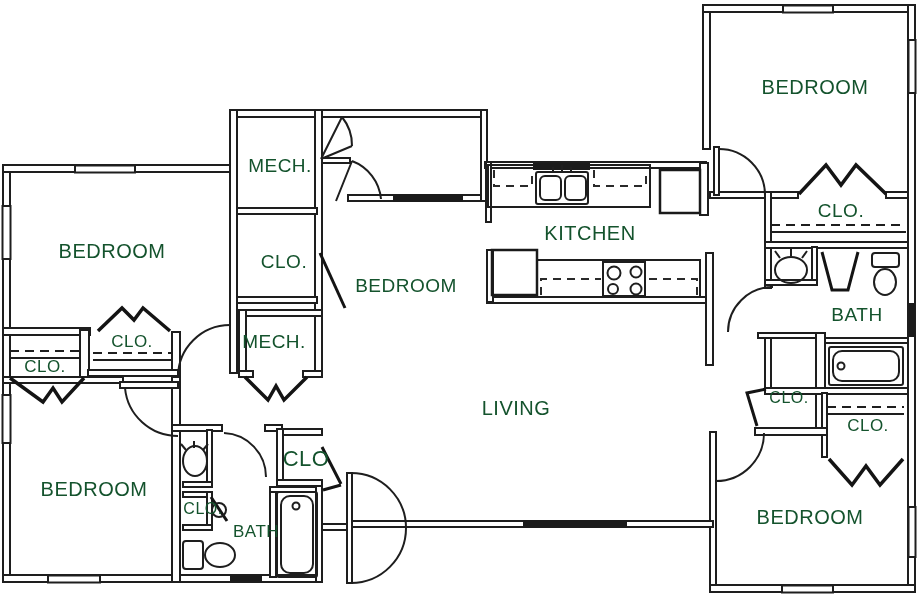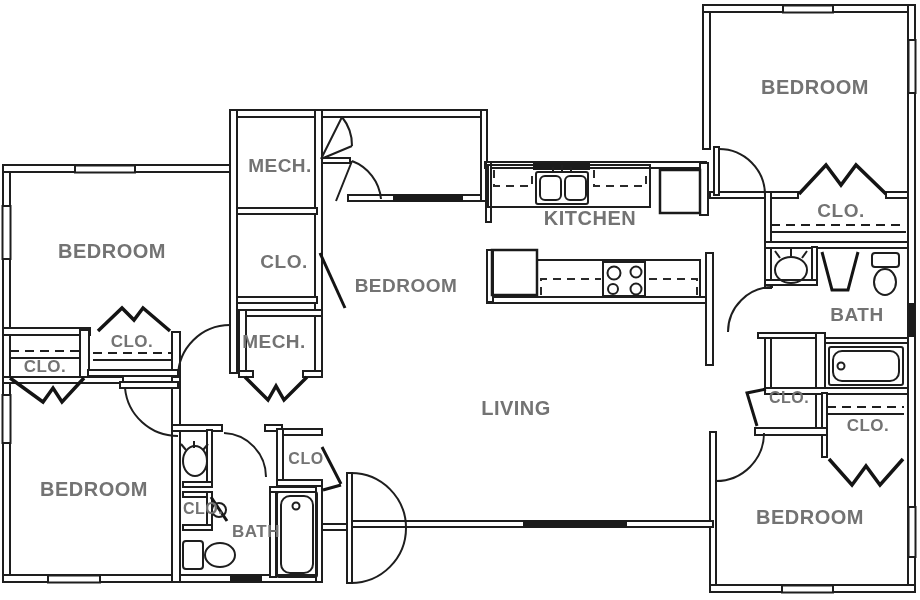--- a/index.html
+++ b/index.html
@@ -18,22 +18,22 @@
   .fix{fill:none;stroke:#1e1e1e;stroke-width:2;}
   .fixb{fill:none;stroke:#1a1a1a;stroke-width:2.5;}
   .bifold{fill:none;stroke:#141414;stroke-width:3.5;stroke-linejoin:miter;}
   .adoor{fill:none;stroke:#141414;stroke-width:3;}
   .shelf{fill:none;stroke:#1e1e1e;stroke-width:2;}
   .shelfd{fill:none;stroke:#1e1e1e;stroke-width:2;stroke-dasharray:9 6;}
   .cabd{fill:none;stroke:#2a2a2a;stroke-width:2;stroke-dasharray:8 6;}
   .lbl{
     position:absolute;
     transform:translate(-50%,-50%);
-    font-weight:bold;
-    color:#737373;
+    font-weight:normal;
+    color:#14532d;
     white-space:nowrap;
     letter-spacing:0.5px;
   }
 </style>
 </head>
 <body>
 
 <div id="plan">
 
   <svg width="920" height="600" viewBox="0 0 920 600">
@@ -223,26 +223,26 @@
       </g>
     </g>
   </svg>
 
   <div class="lbl" style="left:112px;top:251px;font-size:20px">BEDROOM</div>
   <div class="lbl" style="left:45px;top:367px;font-size:17px">CLO.</div>
   <div class="lbl" style="left:132px;top:342px;font-size:17px">CLO.</div>
   <div class="lbl" style="left:94px;top:489px;font-size:20px">BEDROOM</div>
   <div class="lbl" style="left:203px;top:509px;font-size:16px">CLO.</div>
   <div class="lbl" style="left:256px;top:532px;font-size:17px">BATH</div>
-  <div class="lbl" style="left:306px;top:459px;font-size:16px">CLO</div>
+  <div class="lbl" style="left:306px;top:459px;font-size:22px">CLO</div>
   <div class="lbl" style="left:280px;top:166px;font-size:19px">MECH.</div>
   <div class="lbl" style="left:284px;top:262px;font-size:19px">CLO.</div>
   <div class="lbl" style="left:274px;top:342px;font-size:19px">MECH.</div>
   <div class="lbl" style="left:406px;top:286px;font-size:19px">BEDROOM</div>
-  <div class="lbl" style="left:590px;top:218px;font-size:20px">KITCHEN</div>
+  <div class="lbl" style="left:590px;top:233px;font-size:20px">KITCHEN</div>
   <div class="lbl" style="left:516px;top:408px;font-size:20px">LIVING</div>
   <div class="lbl" style="left:815px;top:87px;font-size:20px">BEDROOM</div>
   <div class="lbl" style="left:841px;top:211px;font-size:19px">CLO.</div>
   <div class="lbl" style="left:857px;top:315px;font-size:19px">BATH</div>
   <div class="lbl" style="left:789px;top:398px;font-size:16px">CLO.</div>
   <div class="lbl" style="left:868px;top:426px;font-size:17px">CLO.</div>
   <div class="lbl" style="left:810px;top:517px;font-size:20px">BEDROOM</div>
 
 </div>
 

